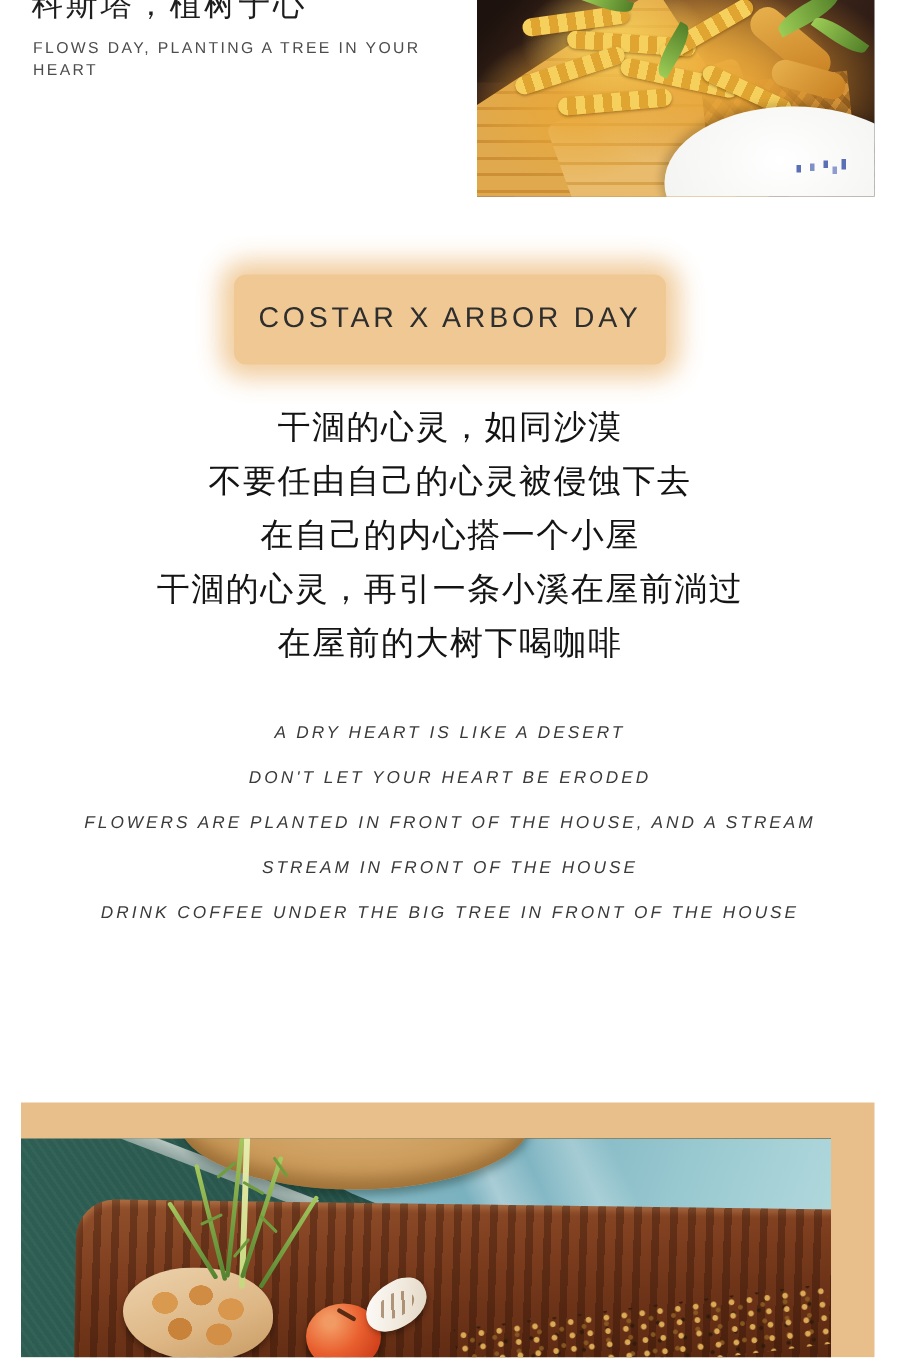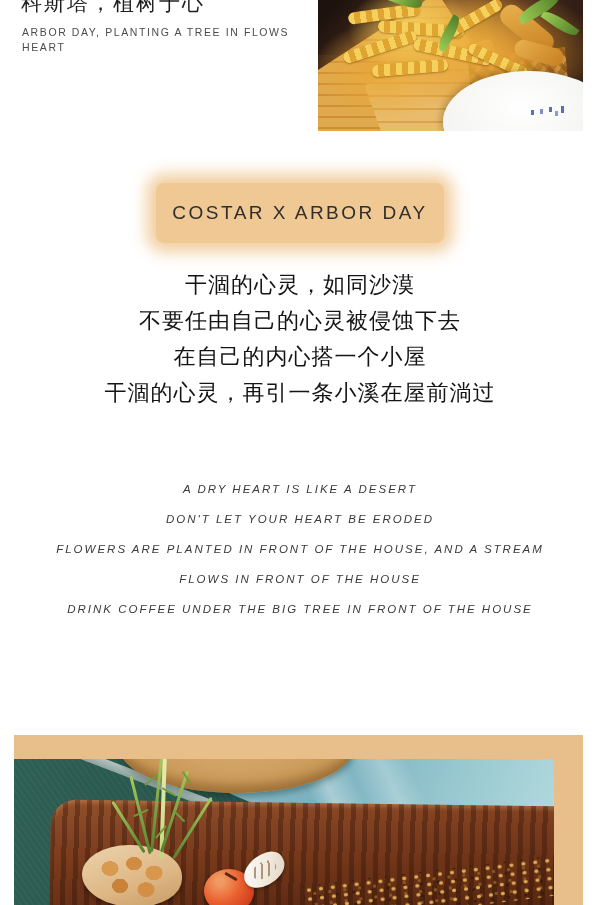--- a/index.html
+++ b/index.html
@@ -167,21 +167,21 @@
     background-size:12px 9px,15px 11px,17px 12px;
     background-position:0 0,4px 3px,8px 6px;}
 </style>
 </head>
 <body>
 
 <div class="page" style="--banner-hl: #f0c894; --frame: #e8bf8b; background: rgb(255, 255, 255);">
 
   <h1 class="zh-title">科斯塔，植树于心</h1>
   <p class="en-subtitle">
-    <span>ARBOR DAY, PLANTING A TREE IN FLOWS</span><br>
+    <span>FLOWS DAY, PLANTING A TREE IN YOUR</span><br>
     <span>HEART</span>
   </p>
 
   <div class="photo-top">
     <div class="pt-grain"></div>
     <div class="pt-corner"></div>
     <div class="pt-paper"></div>
     <div class="pt-paper2"></div>
     <div class="pt-basket"></div>
     <div class="pt-fries-glow"></div>
@@ -210,27 +210,28 @@
 
   <div class="banner">
     <span class="banner-pill">COSTAR X ARBOR DAY</span>
   </div>
 
   <div class="poem-zh">
     <p>干涸的心灵，如同沙漠</p>
     <p>不要任由自己的心灵被侵蚀下去</p>
     <p>在自己的内心搭一个小屋</p>
     <p>干涸的心灵，再引一条小溪在屋前淌过</p>
+    <p>在屋前的大树下喝咖啡</p>
   </div>
 
   <div class="poem-en">
     <p>A DRY HEART IS LIKE A DESERT</p>
     <p>DON'T LET YOUR HEART BE ERODED</p>
     <p>FLOWERS ARE PLANTED IN FRONT OF THE HOUSE, AND A STREAM</p>
-    <p>FLOWS IN FRONT OF THE HOUSE</p>
+    <p>STREAM IN FRONT OF THE HOUSE</p>
     <p>DRINK COFFEE UNDER THE BIG TREE IN FRONT OF THE HOUSE</p>
   </div>
 
   <div class="bottom-frame">
     <div class="photo-bottom">
       <div class="pb-texture"></div>
       <div class="pb-glass"></div>
       <div class="pb-knife"></div>
       <div class="pb-round"></div>
       <div class="pb-board"></div>

